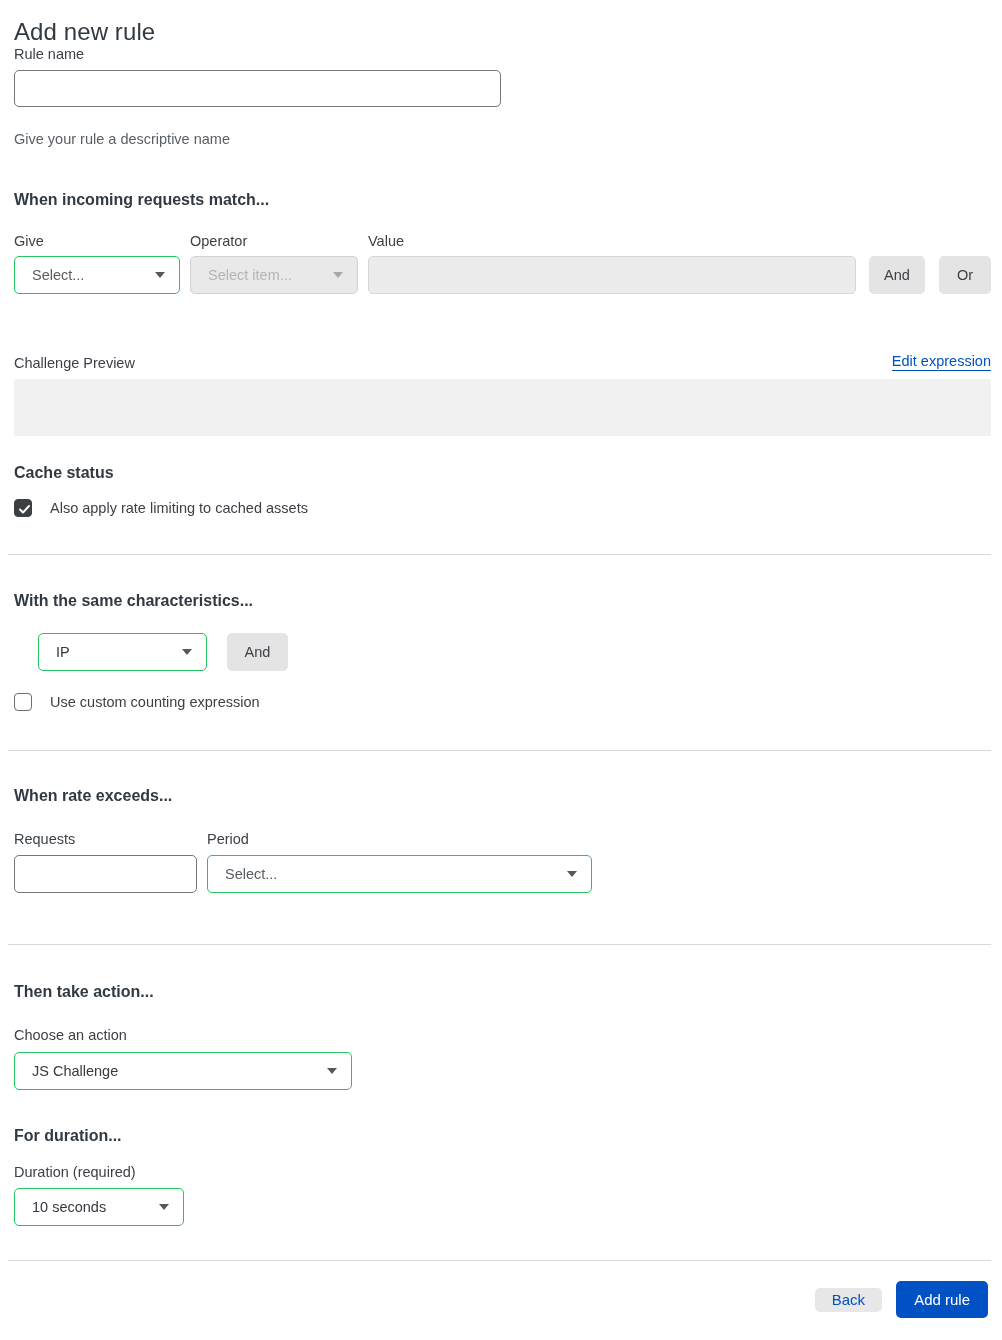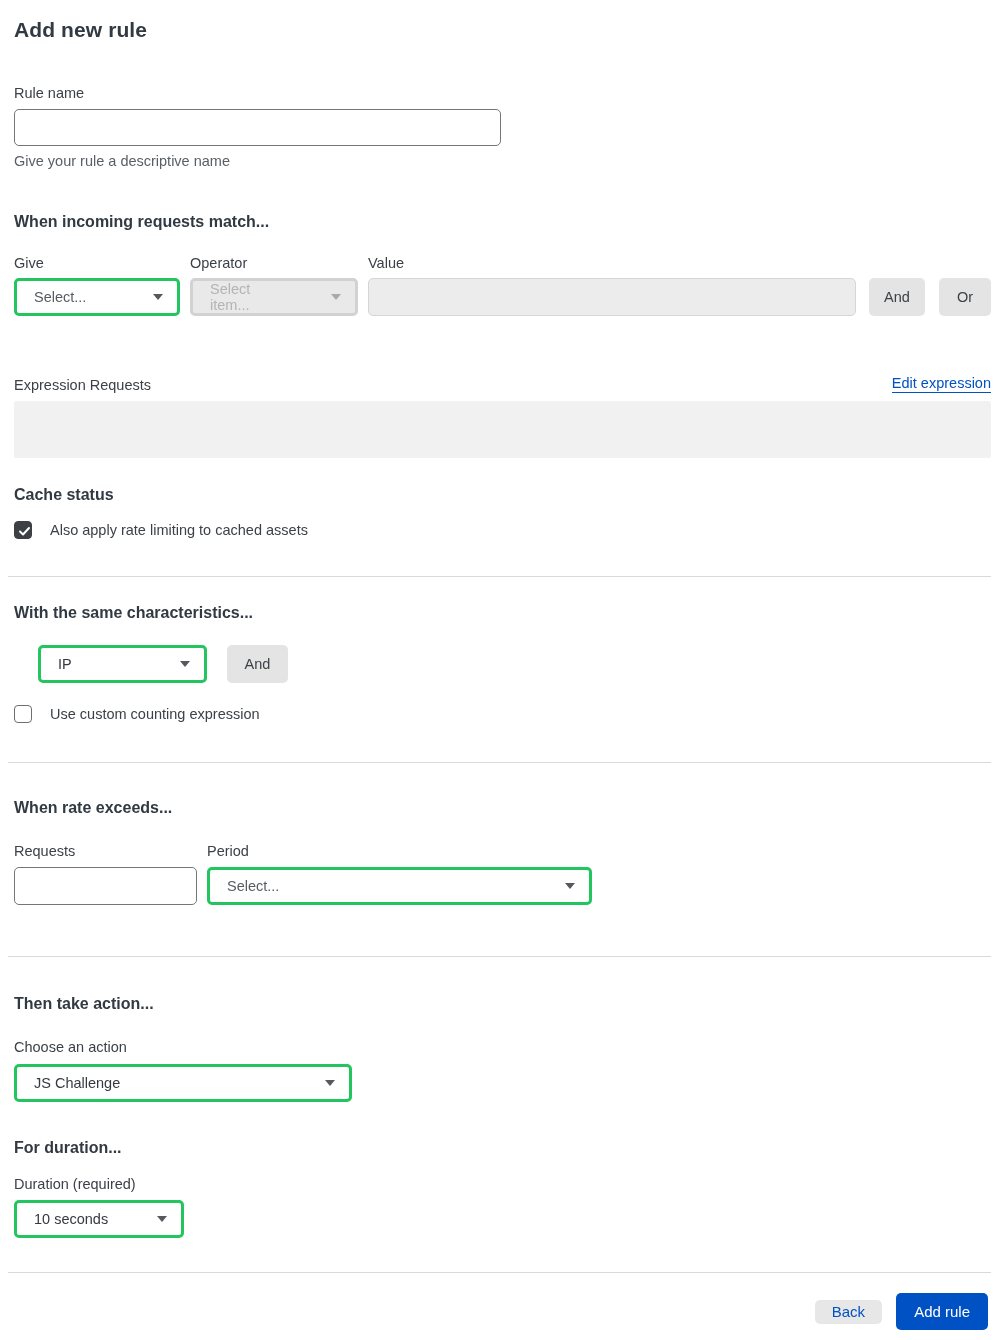--- a/index.html
+++ b/index.html
@@ -8,34 +8,34 @@
     width: 1002px;
     min-height: 1340px;
     font-family: "Liberation Sans", "DejaVu Sans", sans-serif;
     color: #36393f;
     font-size: 14px;
   }
   .container { padding: 0 11px 12px 14px; }
 
   .page-title {
     padding-top: 18px;
-    font-size: 21px;
-    font-weight: 700;
+    font-size: 24px;
+    font-weight: 400;
     color: #313a42;
     letter-spacing: 0.1px;
   }
 
   .field-label {
     font-size: 14.5px;
     color: #3c4148;
   }
   .helper-text {
     font-size: 14.5px;
     color: #595f66;
-    margin-top: 7px;
+    margin-top: 24px;
   }
 
   .section-heading {
     font-size: 16px;
     font-weight: 700;
     color: #313a42;
   }
 
   .text-input {
     display: block;
@@ -49,21 +49,21 @@
     padding: 0 12px;
     outline: none;
   }
   .text-input:disabled, .text-input.disabled {
     background: #ececec;
     border-color: #d6d6d6;
   }
 
   .select {
     height: 38px;
-    border: 3px solid #22c55e;
+    border: 1px solid #22c55e;
     border-radius: 5px;
     background: #ffffff;
     display: flex;
     align-items: center;
     justify-content: space-between;
     padding: 0 14px 0 17px;
     cursor: pointer;
     font-size: 14.5px;
     color: #575c62;
   }
@@ -90,21 +90,21 @@
     border: none;
     border-radius: 5px;
     background: #e4e4e4;
     color: #3c4148;
     font-family: inherit;
     font-size: 14.5px;
     padding: 0 16px;
     cursor: pointer;
   }
 
-  .rule-name-label { margin-top: 43px; }
+  .rule-name-label { }
   .rule-name-input { margin-top: 8px; width: 487px; height: 37px; }
 
   .match-heading { margin-top: 44px; }
   .match-labels { display: flex; margin-top: 24px; }
   .match-labels .lbl-field { width: 176px; }
   .match-labels .lbl-operator { width: 178px; }
   .match-controls { display: flex; margin-top: 7px; align-items: center; }
   .sel-field { width: 166px; margin-right: 10px; }
   .sel-operator { width: 168px; margin-right: 10px; }
   .inp-value { width: 488px; }
@@ -158,21 +158,21 @@
     border-top: 1px solid #d9d9d9;
     height: 0;
     margin-left: -6px;
     margin-right: 0;
   }
   .divider-1 { margin-top: 37px; }
   .divider-2 { margin-top: 39px; }
   .divider-3 { margin-top: 51px; }
   .divider-4 { margin-top: 34px; }
 
-  .char-heading { margin-top: 27px; }
+  .char-heading { margin-top: 37px; }
   .char-controls { display: flex; margin-top: 23px; align-items: center; padding-left: 24px; }
   .sel-ip { width: 169px; }
   .btn-and-char { margin-left: 20px; width: 61px; padding: 0; }
   .char-checkbox-row { margin-top: 22px; }
 
   .rate-heading { margin-top: 36px; }
   .rate-labels { display: flex; margin-top: 26px; }
   .rate-labels .lbl-requests { width: 193px; }
   .rate-controls { display: flex; margin-top: 8px; }
   .inp-requests { width: 183px; margin-right: 10px; }
@@ -244,21 +244,21 @@
     <div class="select sel-operator disabled">
       <span>Select item...</span>
       <span class="caret"></span>
     </div>
     <input class="text-input inp-value" type="text" disabled="" value="" style="">
     <button class="gray-btn btn-and-match">And</button>
     <button class="gray-btn btn-or-match">Or</button>
   </div>
 
   <div class="expression-row">
-    <div class="field-label">Expression Requests</div>
+    <div class="field-label">Challenge Preview</div>
     <a class="edit-link">Edit expression</a>
   </div>
   <div class="expression-preview"></div>
 
   <div class="section-heading cache-heading">Cache status</div>
   <div class="checkbox-row">
     <span class="checkbox checked">
       <svg width="13" height="13" viewBox="0 0 13 13">
         <path d="M2 6.5 L5 9.5 L11 3" stroke="#ffffff" stroke-width="2" fill="none" stroke-linecap="round" stroke-linejoin="round"></path>
       </svg>

